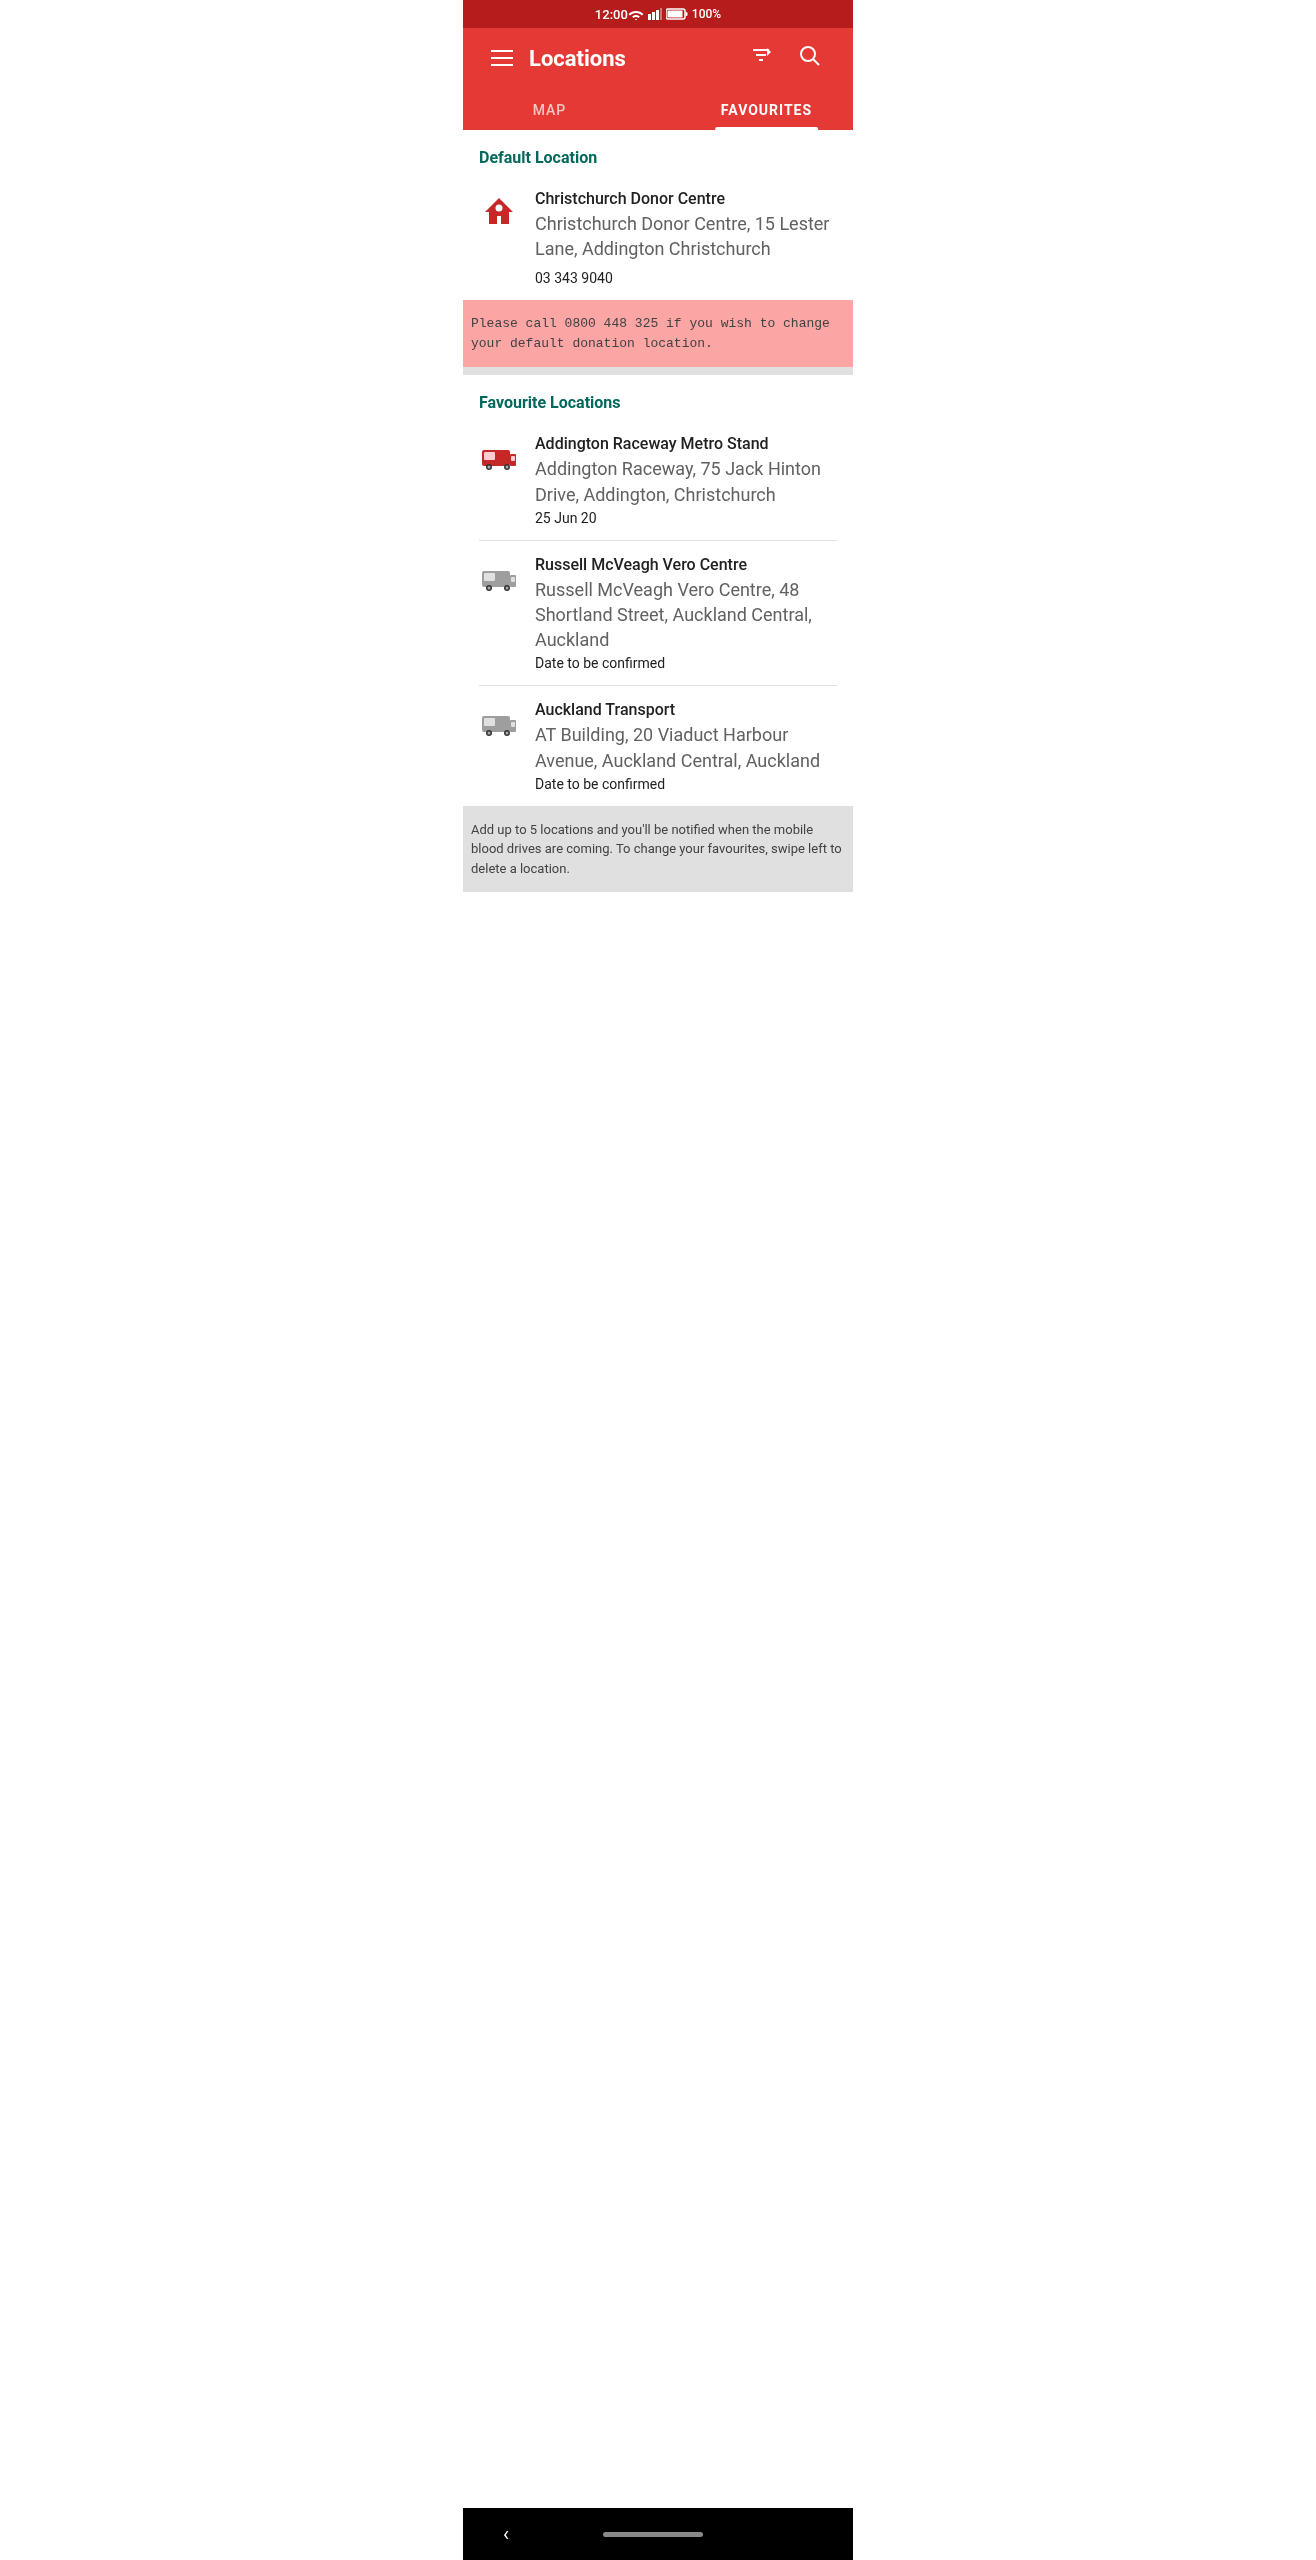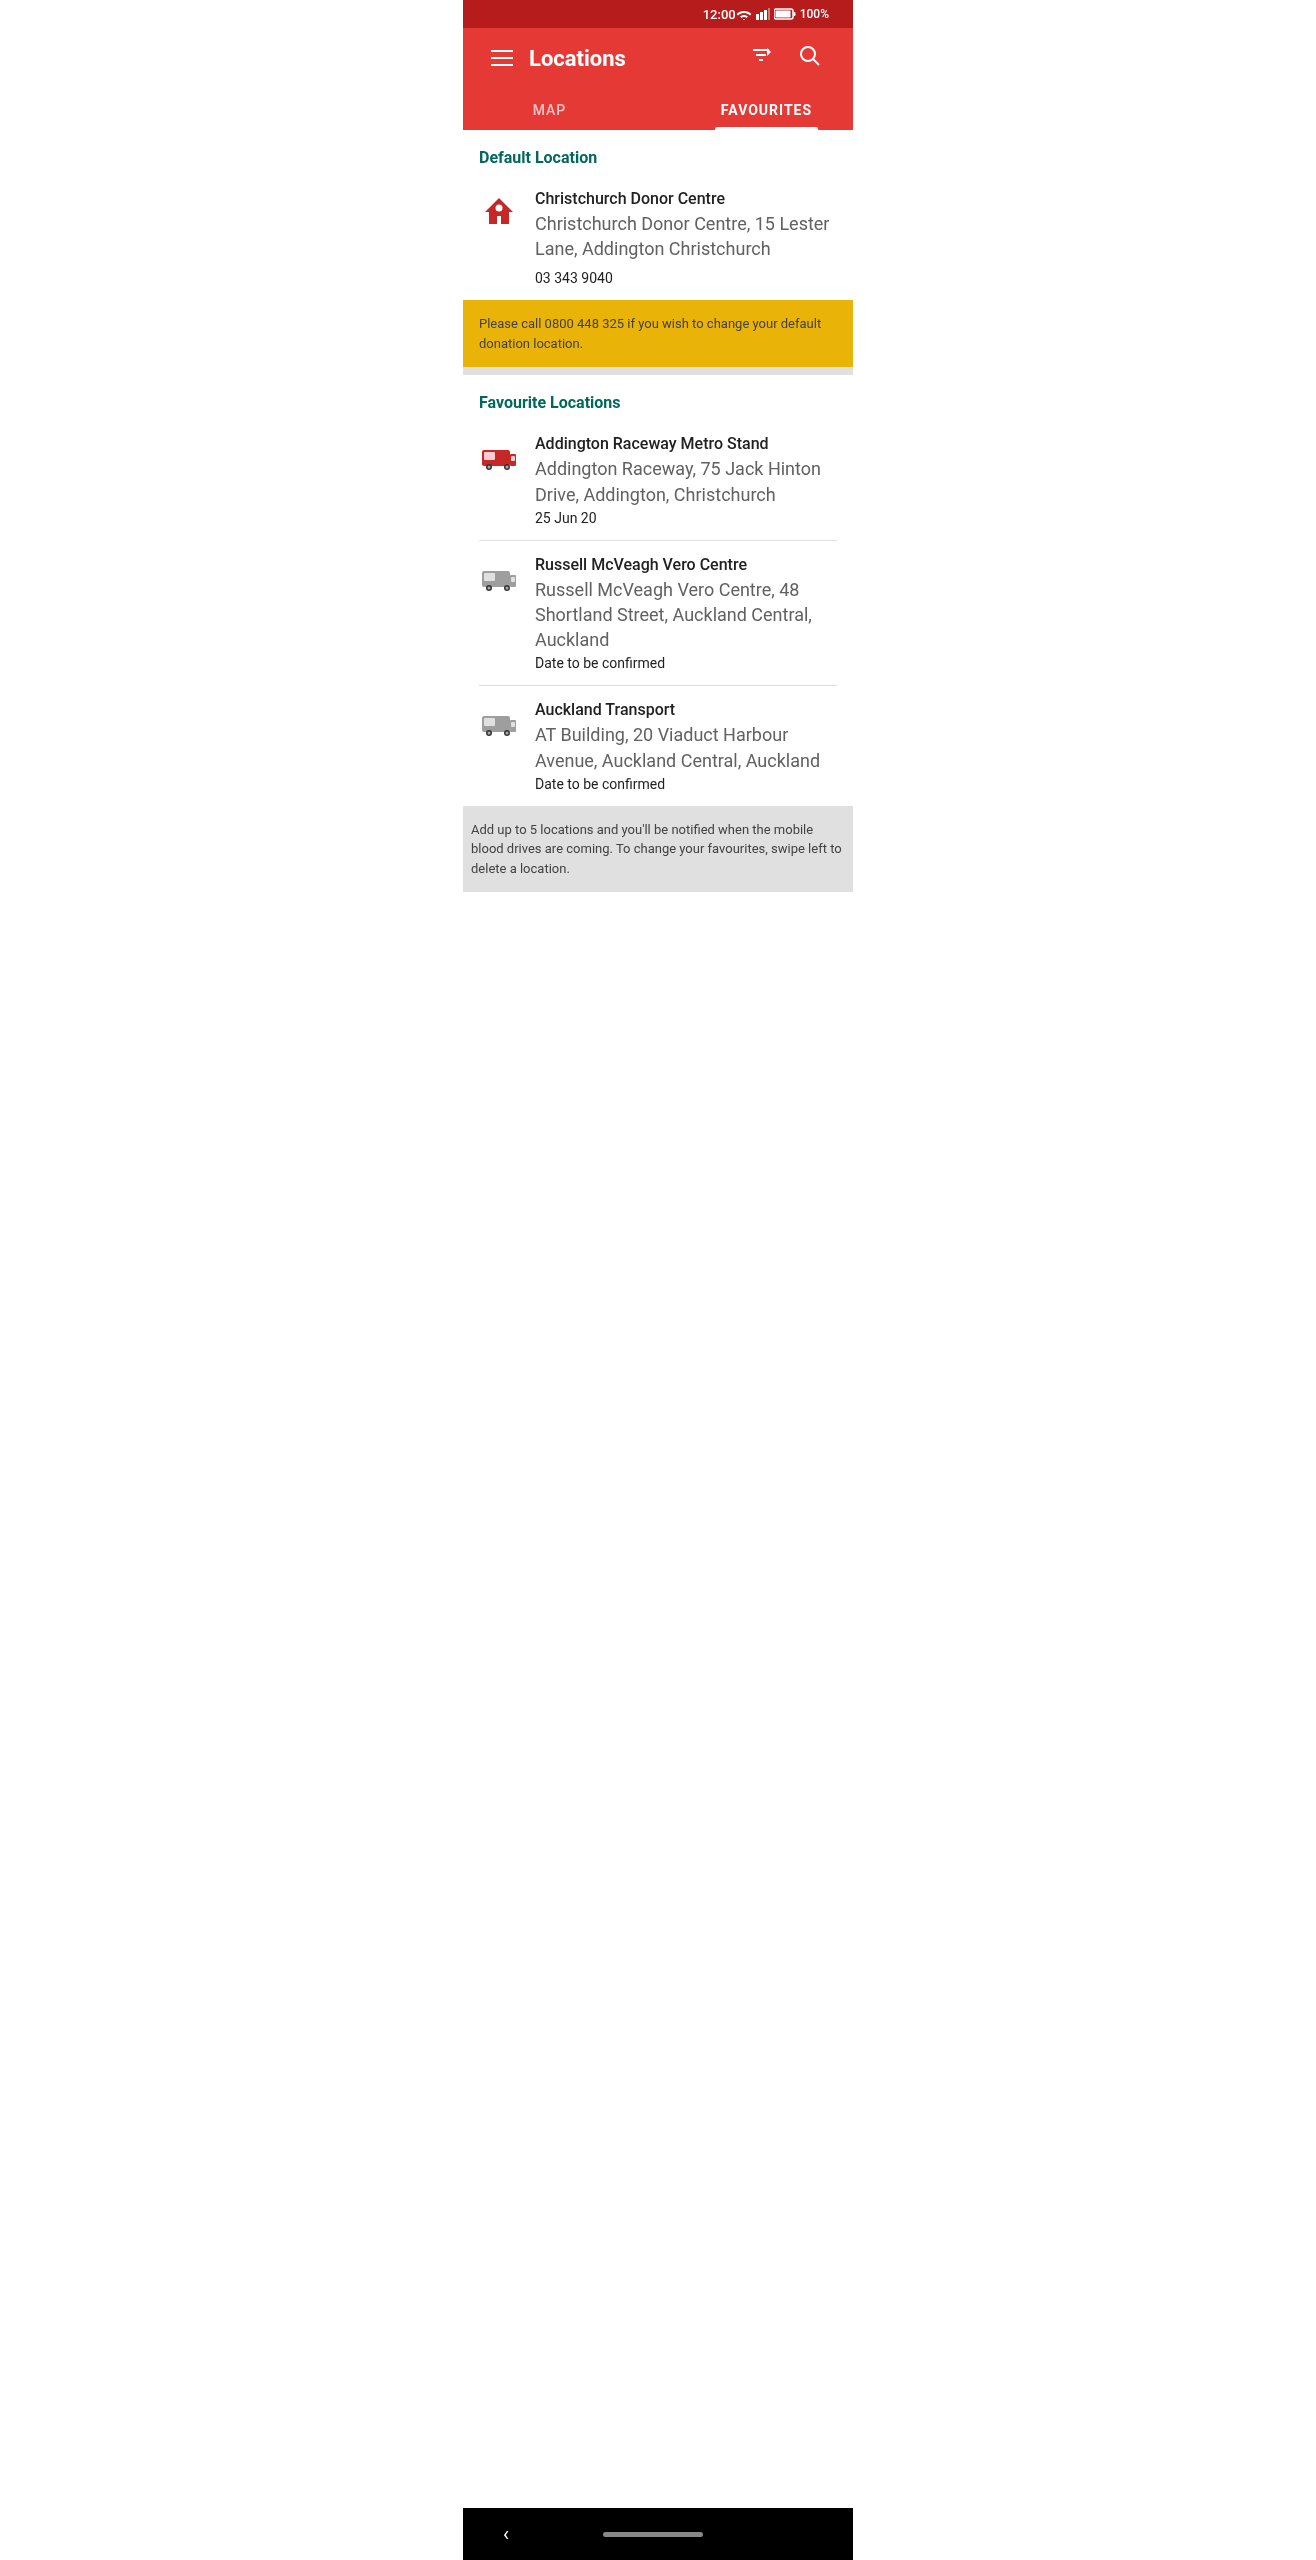--- a/index.html
+++ b/index.html
@@ -12,21 +12,21 @@
       min-height: 100vh;
       display: flex;
       flex-direction: column;
     }
 
     
     .status-bar {
       background: #b71c1c;
       color: #fff;
       display: flex;
-      justify-content: flex-end;
+      justify-content: center;
       align-items: center;
       padding: 6px 24px;
       font-size: 13px;
       font-weight: 500;
       height: 28px;
     }
     .status-icons {
       display: flex;
       align-items: center;
       gap: 4px;
@@ -153,25 +153,26 @@
       margin-top: 9px;
     }
     .location-date {
       font-size: 14px;
       color: #212121;
       margin-top: 2px;
     }
 
     
     .info-banner {
-      background: #eab308;
-      padding: 14px 16px;
+      background: #fca5a5;
+      padding: 14px 8px;
       font-size: 13px;
       color: #424242;
       line-height: 1.5;
+      font-family: Liberation Mono, monospace;
     }
 
     
     .divider {
       height: 1px;
       background: #e0e0e0;
       margin: 0 16px;
     }
 
     

